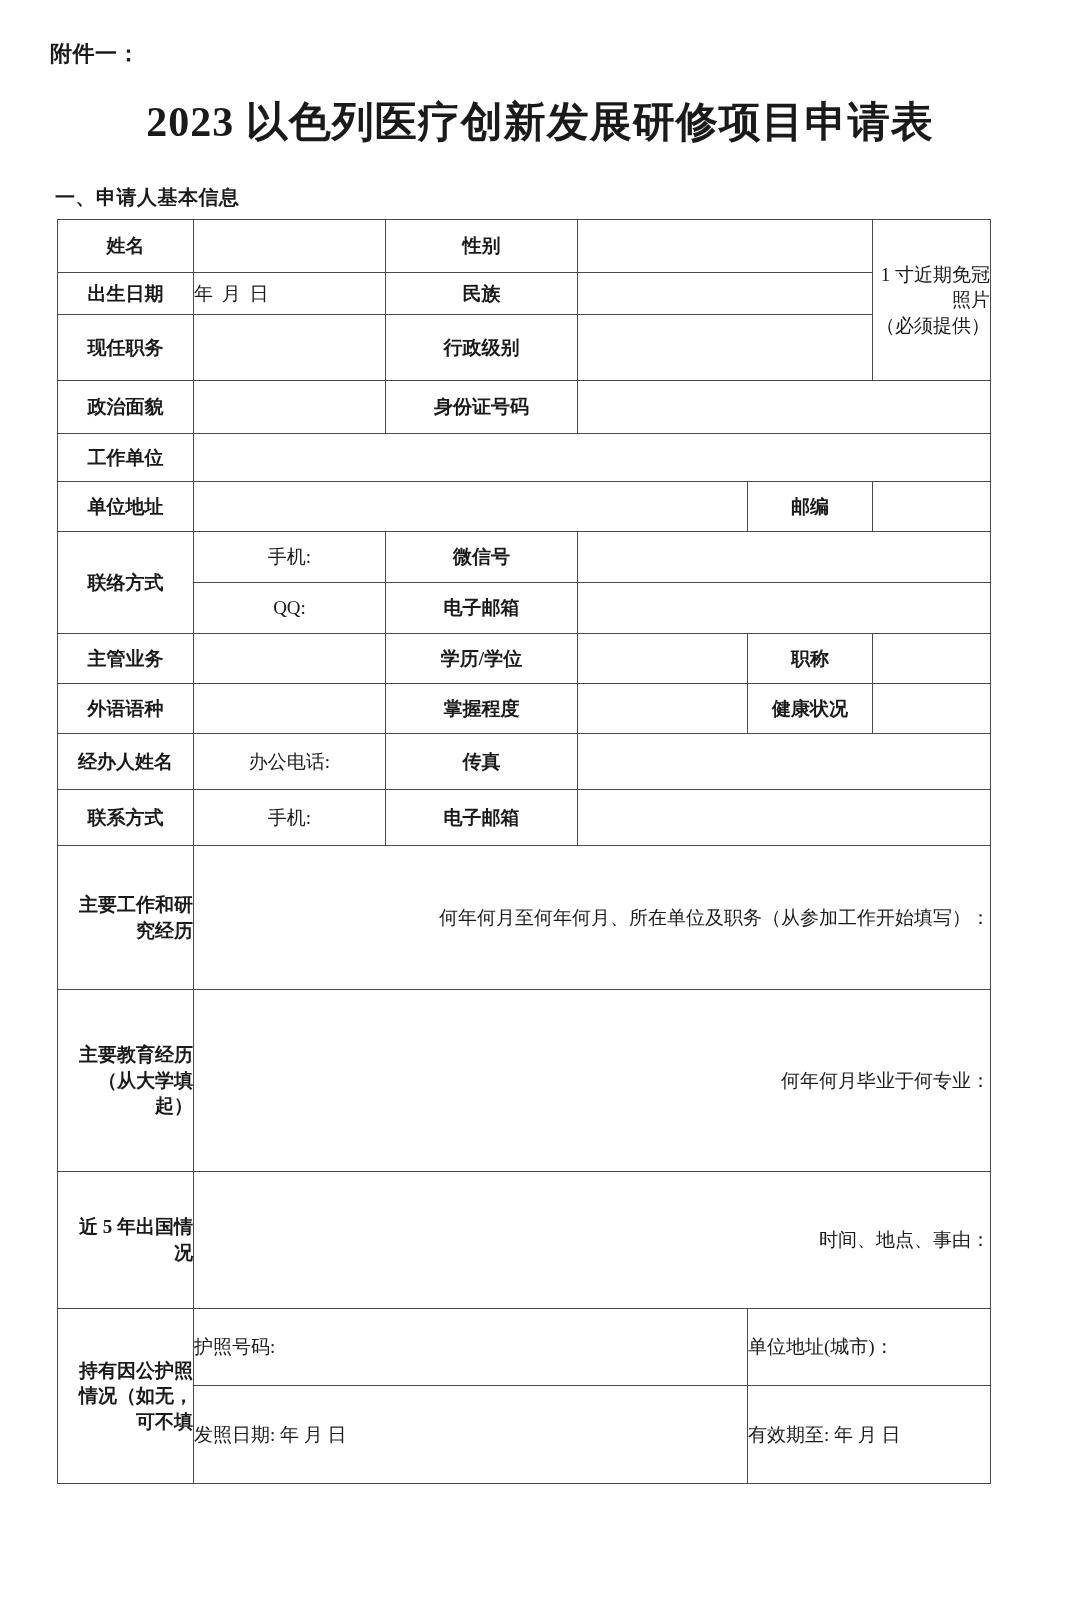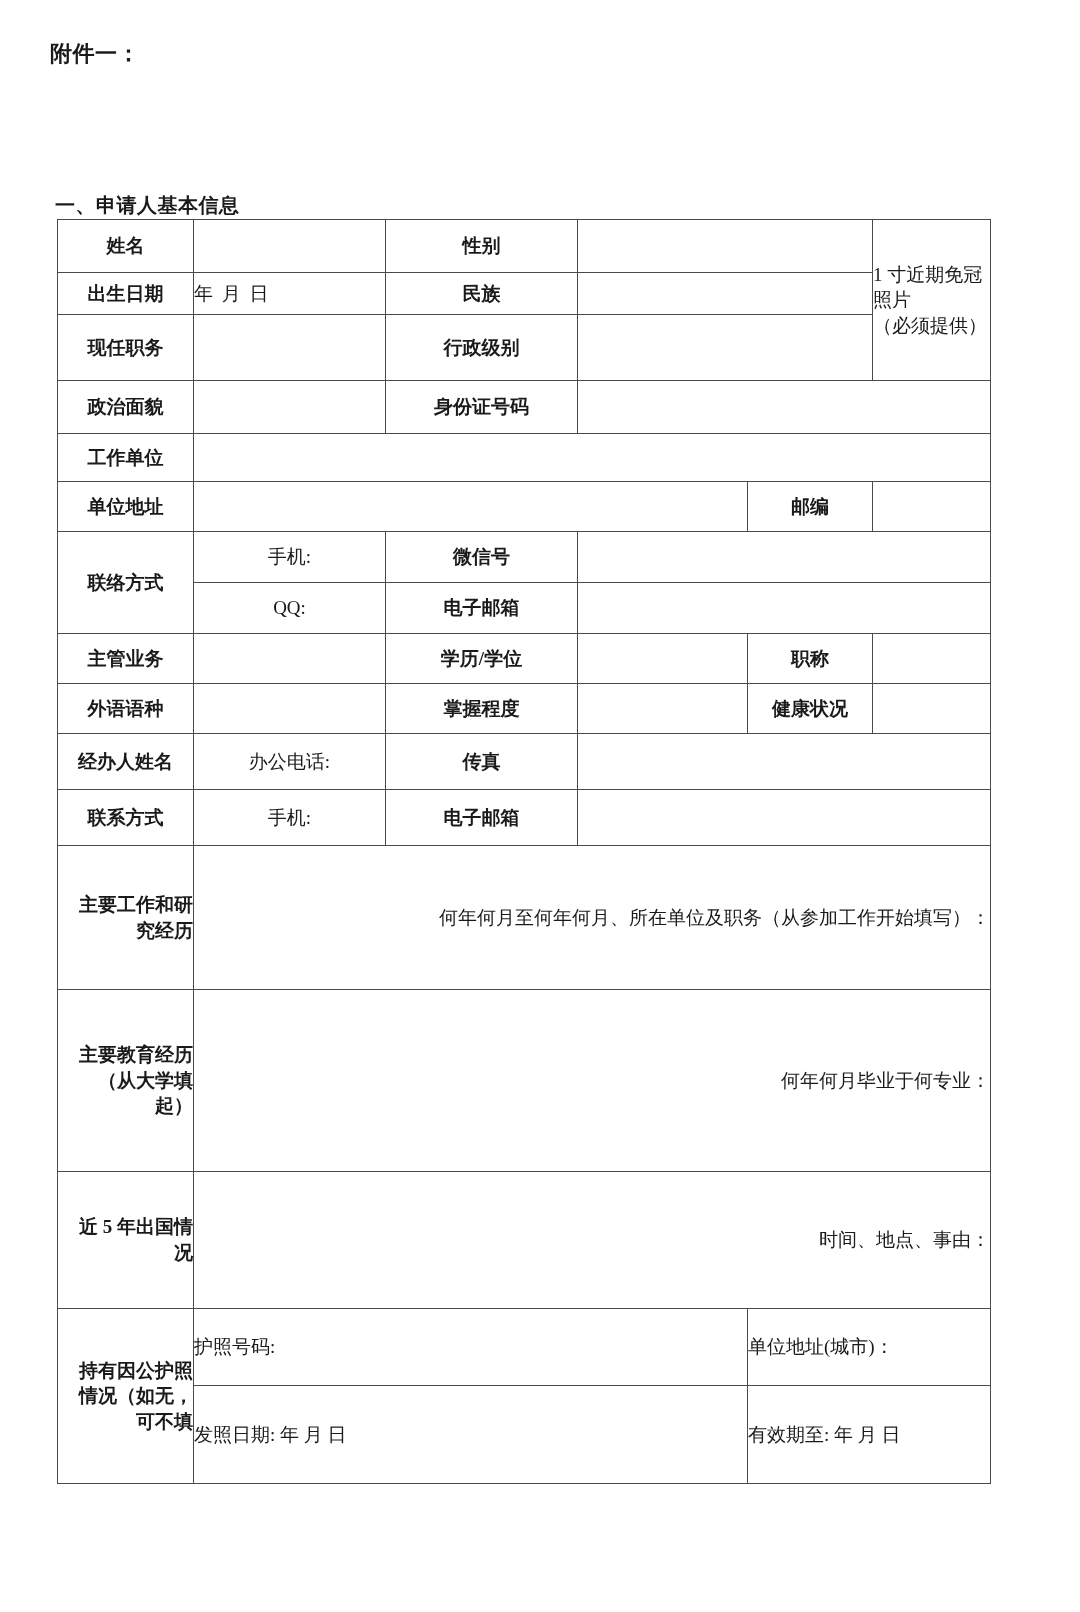--- a/index.html
+++ b/index.html
@@ -43,21 +43,20 @@
     letter-spacing: 1px;
     white-space: nowrap;
   }
   .section-heading {
     position: absolute;
     left: 55px;
     top: 182px;
     font-size: 20px;
     font-weight: bold;
     letter-spacing: 0.5px;
-    margin-top: 8px;
   }
   table.form-table {
     position: absolute;
     left: 57px;
     top: 217px;
     width: 933px;
     border-collapse: collapse;
     table-layout: fixed;
   }
   table.form-table td {
@@ -69,21 +68,21 @@
   }
   .lbl {
     text-align: center;
     font-weight: bold;
     padding: 4px 3px;
   }
   .blank {
     background: #fff;
   }
   .photo-cell {
-    text-align: left;
+    text-align: right;
     font-weight: normal;
     font-size: 19px;
     line-height: 2.3;
     padding: 6px 8px;
   }
   .content-cell {
     text-align: right;
     vertical-align: middle;
     padding: 6px 4px 6px 6px;
     font-weight: normal;
@@ -105,20 +104,21 @@
   .dob { text-align: left; font-weight: normal; letter-spacing: 2px; padding: 4px; }
   .sub-left { text-align: center; font-weight: normal; padding: 4px; }
 </style>
 </head>
 <body>
 
 <div class="page">
 
   <div class="attachment-label">附件一：</div>
 
+  <div class="doc-title">2023 以色列医疗创新发展研修项目申请表</div>
 
   <div class="section-heading">一、申请人基本信息</div>
 
   <table class="form-table">
     <colgroup>
       <col style="width:136px">
       <col style="width:192px">
       <col style="width:192px">
       <col style="width:170px">
       <col style="width:125px">

